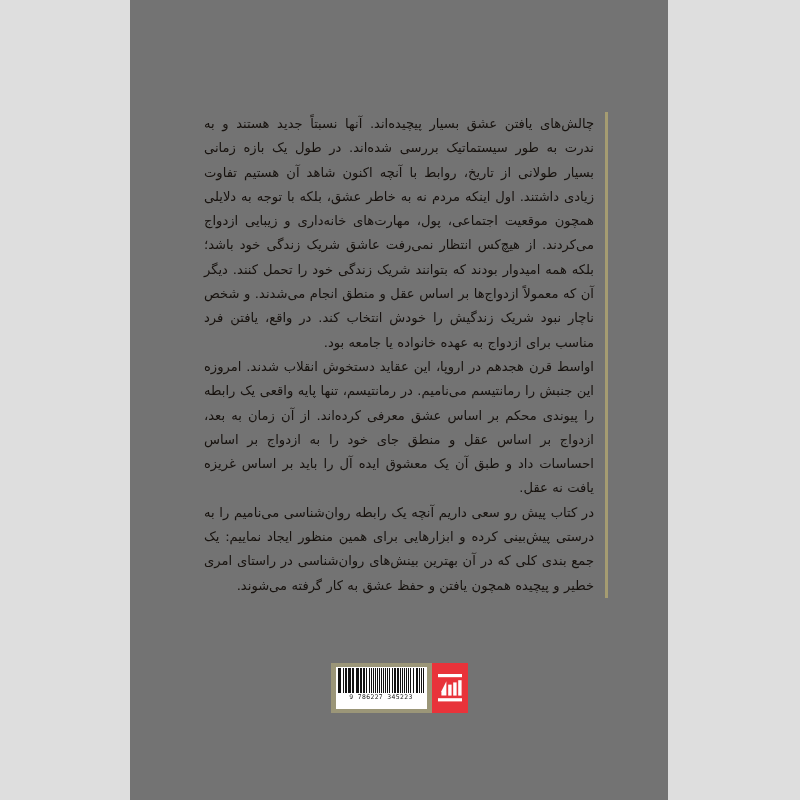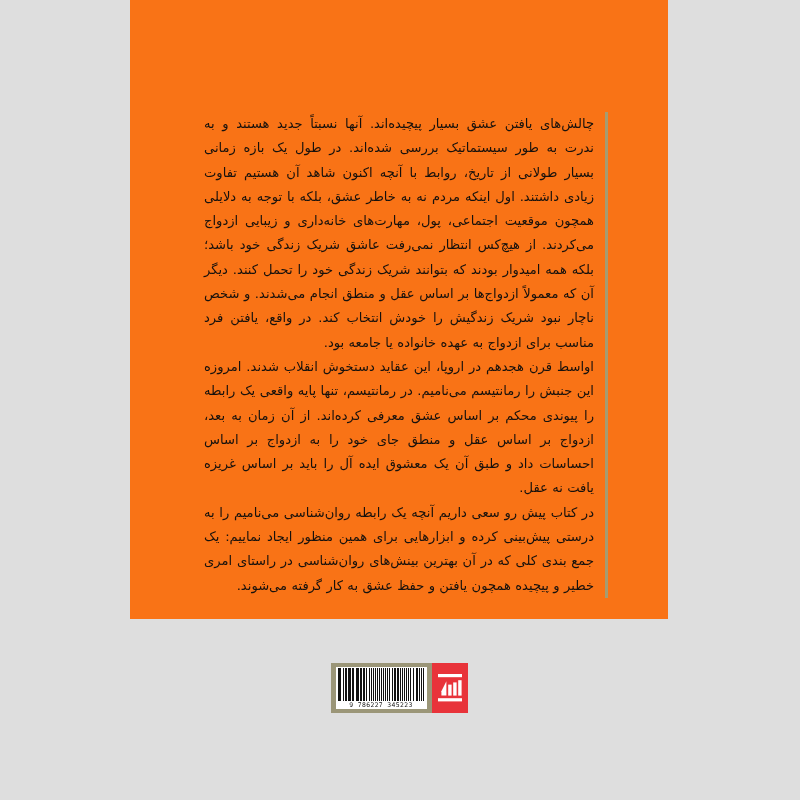--- a/index.html
+++ b/index.html
@@ -13,22 +13,22 @@
     font-family: "DejaVu Sans", "Liberation Sans", sans-serif;
     overflow: hidden;
   }
 
   
   #book-back-cover {
     position: absolute;
     left: 130px;
     top: 0;
     width: 538px;
-    height: 619px;
-    background: #f97316;
+    height: 800px;
+    background: #737373;
   }
 
   
   #blurb-block {
     position: absolute;
     right: 60px;          
     top: 112px;
     width: 404px;
     border-right: 3px solid #a59c72;
     padding-right: 11px;
@@ -73,21 +73,21 @@
     box-sizing: border-box;
     display: flex;
     flex-direction: column;
     justify-content: flex-start;
   }
   #barcode-inner {
     background: #ffffff;
     flex: 1;
     display: flex;
     flex-direction: column;
-    padding: 1px 2px 0 2px;
+    padding: 1px 2px 8px 2px;
     box-sizing: border-box;
   }
   #barcode-bars {
     flex: 1;
     display: flex;
     align-items: stretch;
     gap: 0;
     min-height: 0;
   }
   #barcode-bars i {

